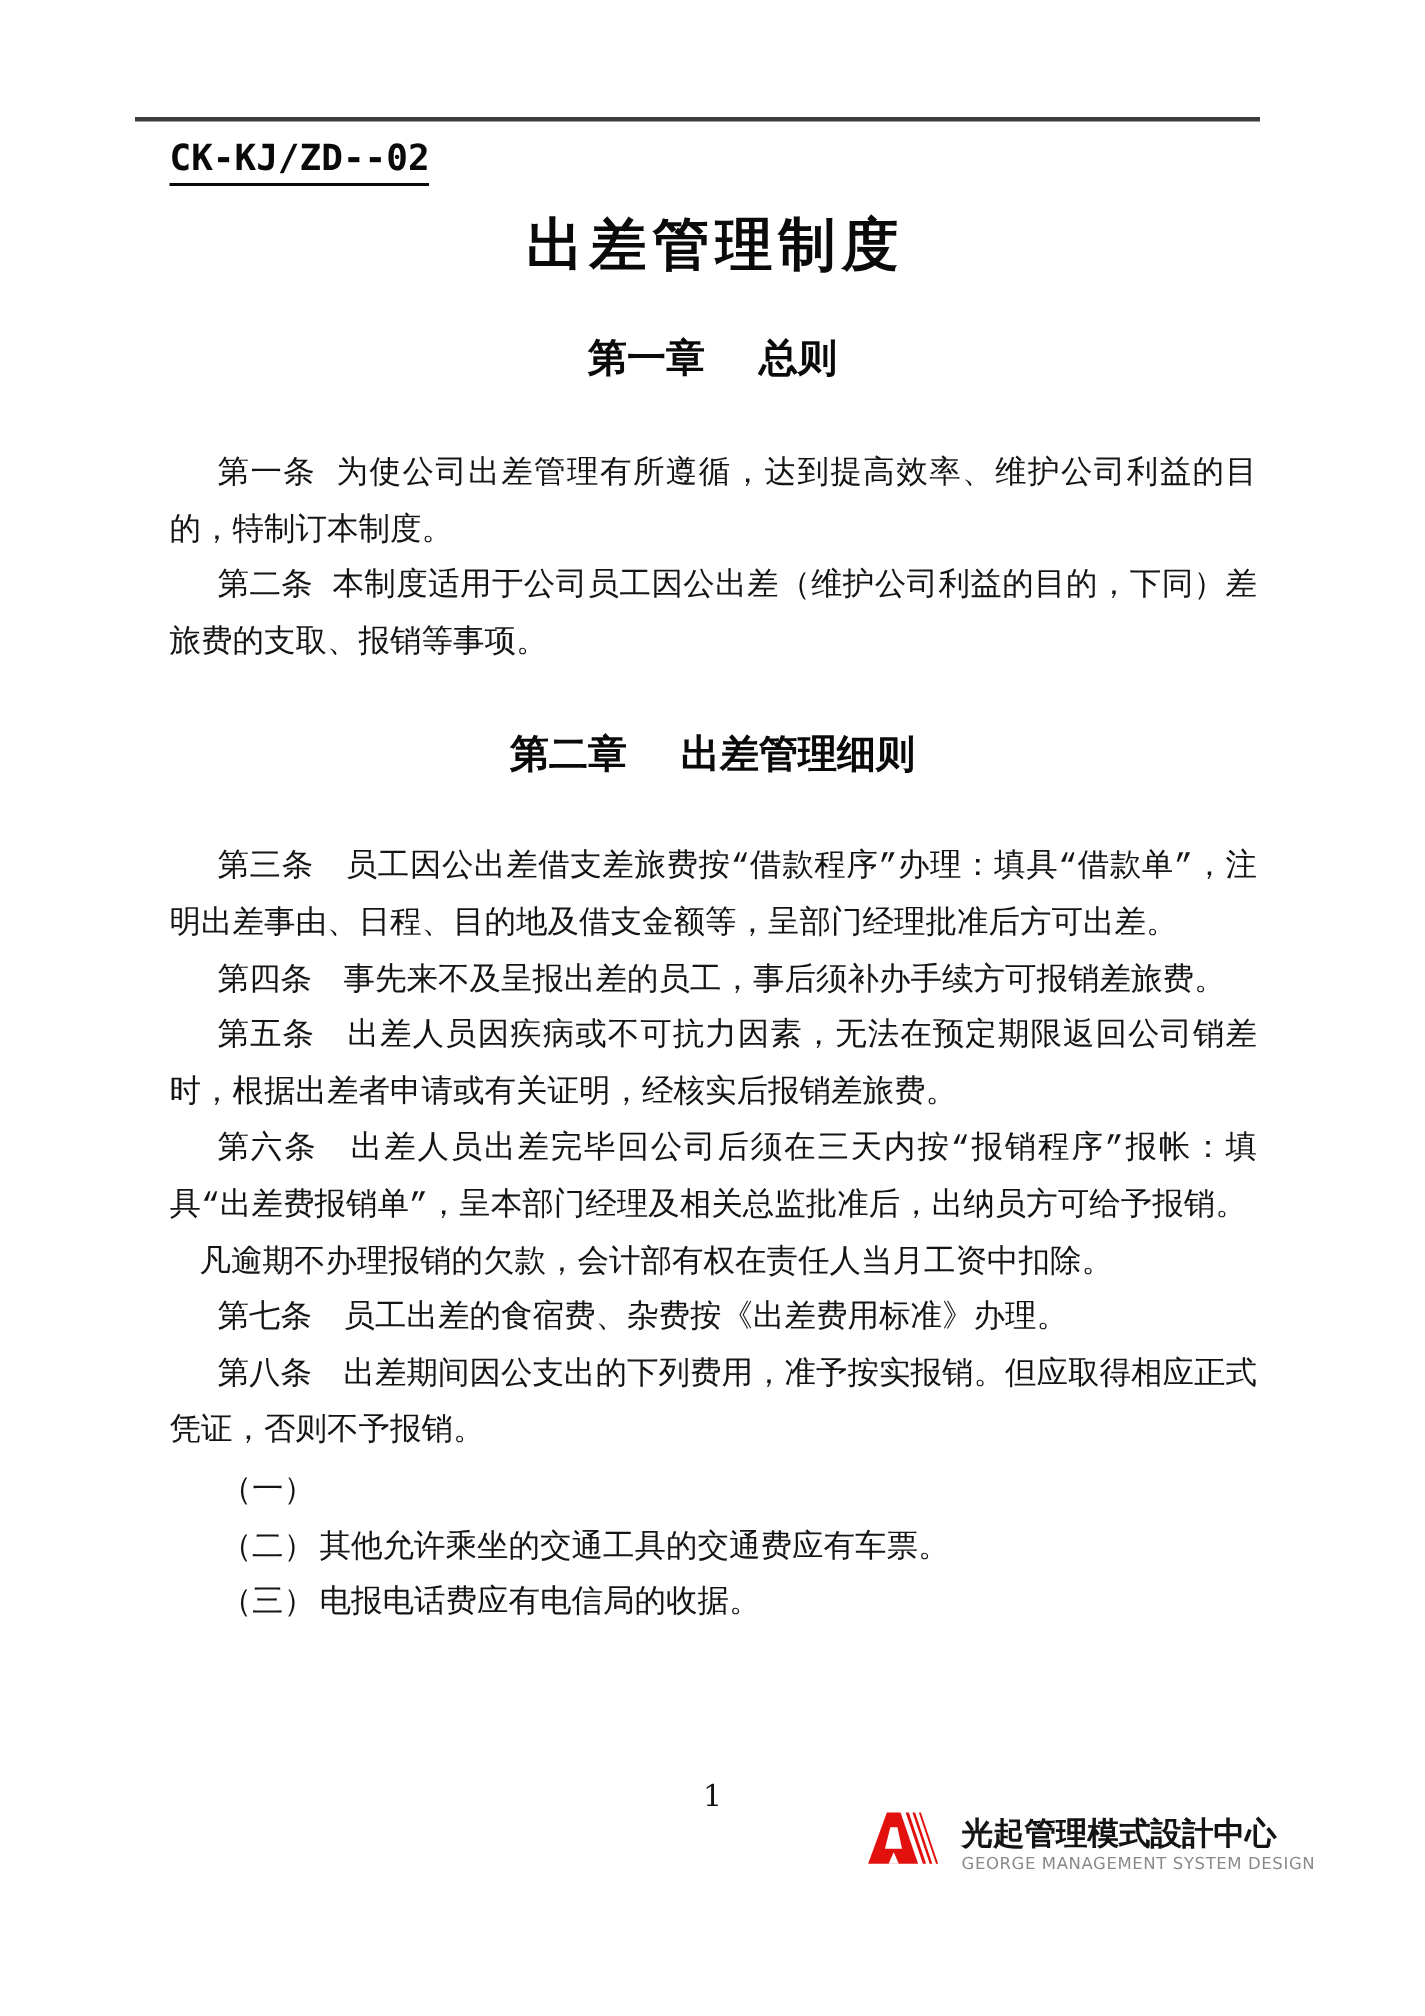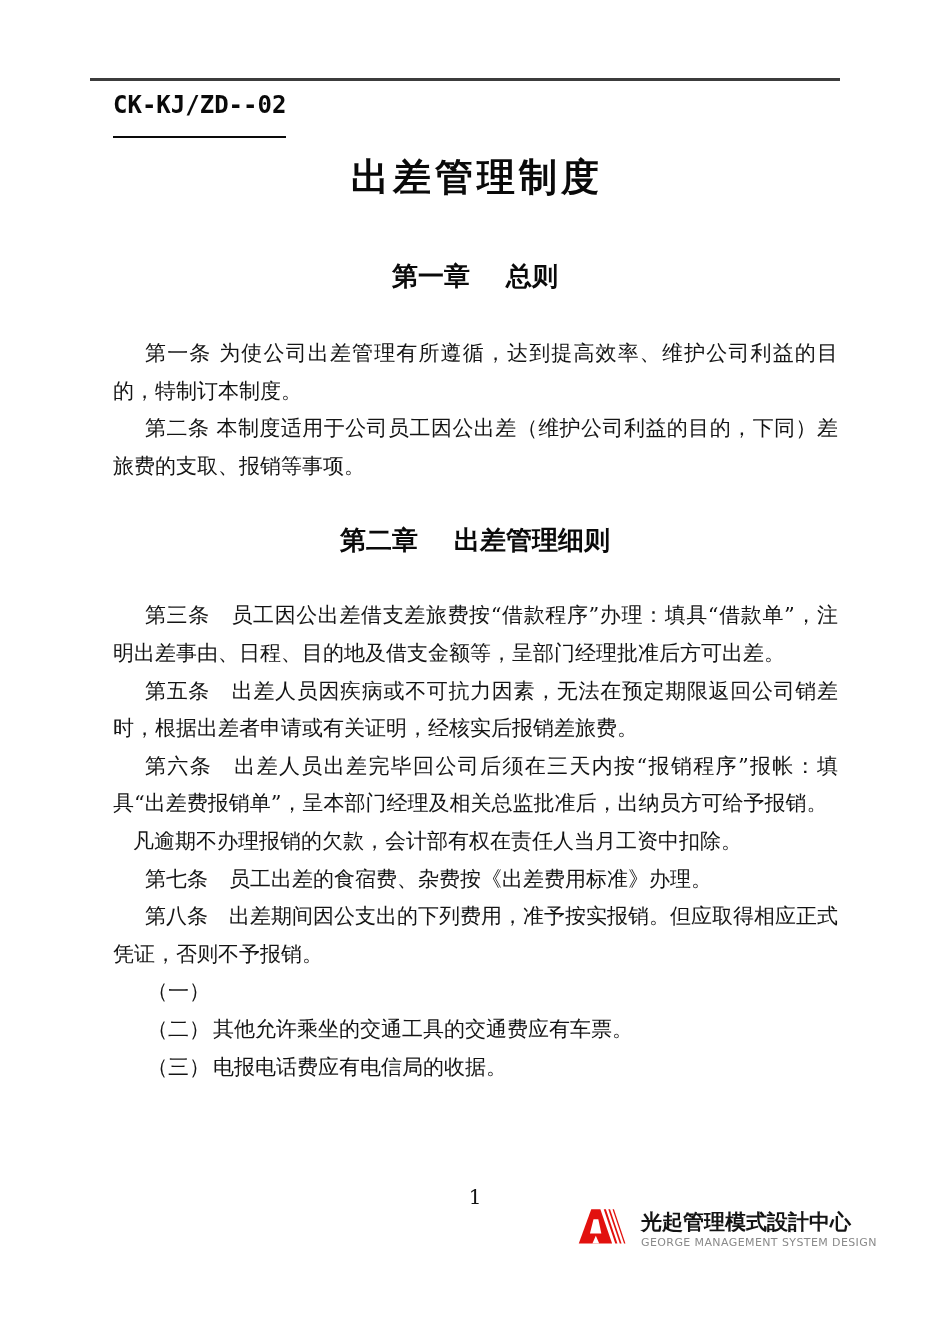--- a/index.html
+++ b/index.html
@@ -34,21 +34,21 @@
     background: #3c3c3c;
   }
   .doc-code {
     margin: 9px 0 0 113px;
     display: inline-block;
     font-family: "DejaVu Sans Mono", "Liberation Mono", monospace;
     font-weight: bold;
     font-size: 24px;
     line-height: 30px;
     border-bottom: 2px solid #0a0a0a;
-    padding-bottom: 16px;
+    padding-bottom: 2px;
     color: #0a0a0a;
   }
 
   
   .doc-title {
     margin-top: 20px;
     text-align: center;
     font-family: "DejaVu Serif", "Liberation Serif", serif;
     font-weight: bold;
     font-size: 38px;
@@ -62,34 +62,35 @@
   .chapter {
     display: flex;
     justify-content: center;
     gap: 36px;
     font-family: "DejaVu Sans", "Liberation Sans", sans-serif;
     font-weight: bold;
     font-size: 26px;
     line-height: 34px;
     color: #0a0a0a;
   }
-  .chapter-1 { margin-top: 63px; }
+  .chapter-1 { margin-top: 40px; }
   .chapter-2 { margin-top: 38px; align-items: flex-end; }
 
   
   .body-block {
     padding: 0 112px 0 113px;
   }
   .para {
     margin: 0;
     font-size: 21px;
     line-height: 37.6px;
     text-align: justify;
     text-indent: 32px;
     color: #141414;
+    font-family: Liberation Mono, monospace;
   }
   .para.first-after-heading { margin-top: 42px; }
   .para.first-after-heading2 { margin-top: 40px; }
   .para.cont { text-indent: 20px; }
 
   .li {
     display: flex;
     padding-left: 34px;
     font-size: 21px;
     line-height: 37.6px;
@@ -107,21 +108,21 @@
     text-align: center;
     font-size: 20px;
     line-height: 26px;
     color: #141414;
   }
   .logo {
     position: absolute;
     top: 1202px;
     left: 578px;
     display: flex;
-    align-items: center;
+    align-items: flex-start;
   }
   .logo-mark { width: 50px; height: 46px; display: block; }
   .logo-text { margin-left: 13px; }
   .logo-cn {
     font-family: "DejaVu Sans", "Liberation Sans", sans-serif;
     font-weight: bold;
     font-size: 21px;
     line-height: 24px;
     letter-spacing: 0px;
     color: #141414;
@@ -160,20 +161,21 @@
     <p class="para">第二条 本制度适用于公司员工因公出差（维护公司利益的目的，下同）差旅费的支取、报销等事项。</p>
   </div>
 
   <div class="chapter chapter-2">
     <span>第二章</span>
     <span>出差管理细则</span>
   </div>
 
   <div class="body-block">
     <p class="para first-after-heading2">第三条　员工因公出差借支差旅费按“借款程序”办理：填具“借款单”，注明出差事由、日程、目的地及借支金额等，呈部门经理批准后方可出差。</p>
+    <p class="para">第四条　事先来不及呈报出差的员工，事后须补办手续方可报销差旅费。</p>
     <p class="para">第五条　出差人员因疾病或不可抗力因素，无法在预定期限返回公司销差时，根据出差者申请或有关证明，经核实后报销差旅费。</p>
     <p class="para">第六条　出差人员出差完毕回公司后须在三天内按“报销程序”报帐：填具“出差费报销单”，呈本部门经理及相关总监批准后，出纳员方可给予报销。</p>
     <p class="para cont">凡逾期不办理报销的欠款，会计部有权在责任人当月工资中扣除。</p>
     <p class="para">第七条　员工出差的食宿费、杂费按《出差费用标准》办理。</p>
     <p class="para">第八条　出差期间因公支出的下列费用，准予按实报销。但应取得相应正式凭证，否则不予报销。</p>
 
     <div class="li">
       <span class="li-marker">（一）</span>
     </div>
     <div class="li">

